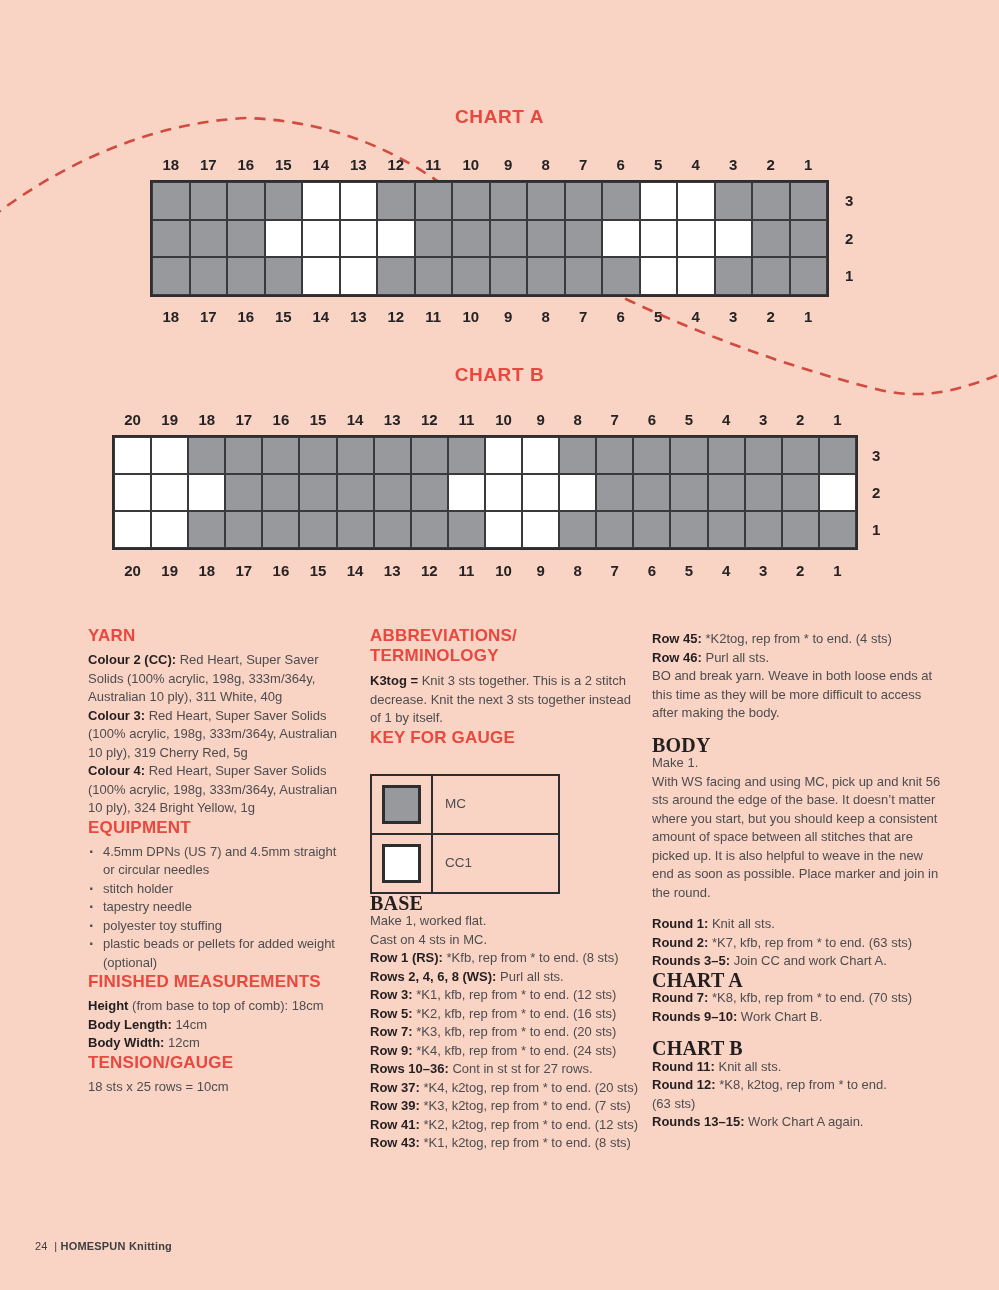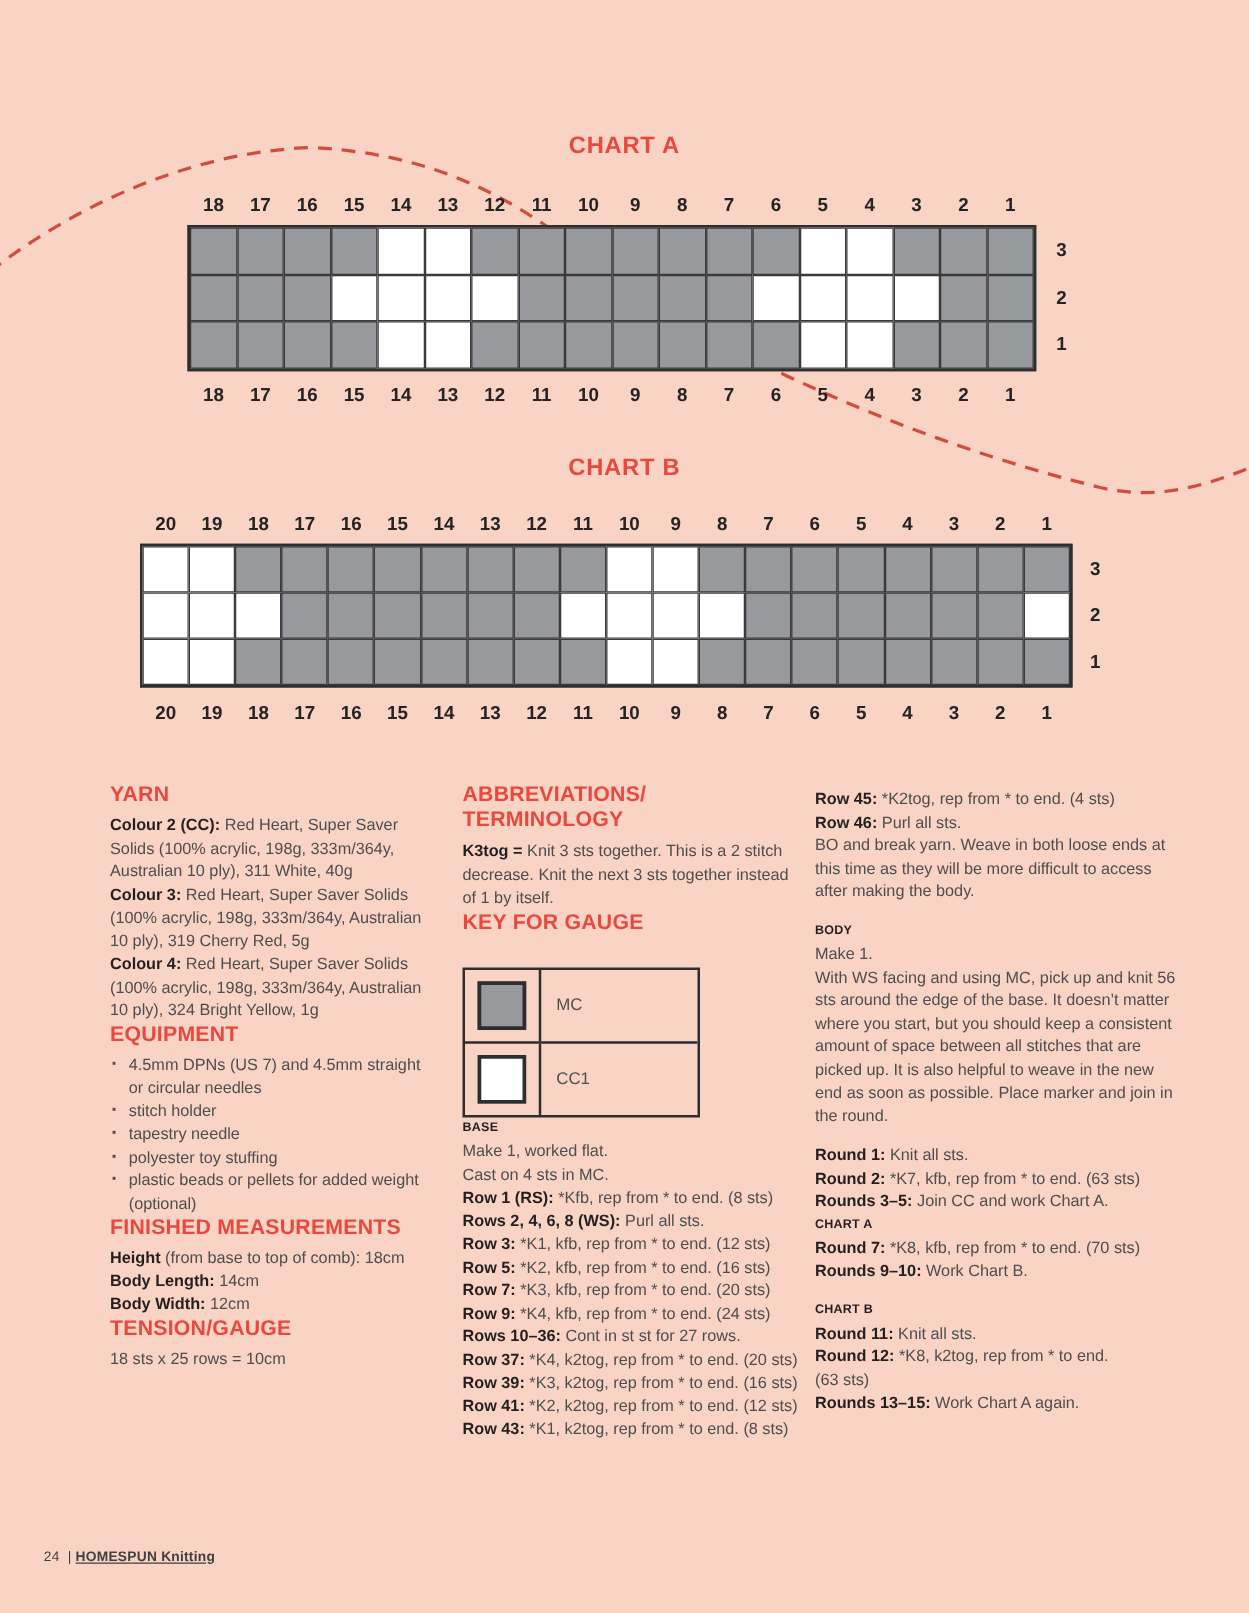--- a/index.html
+++ b/index.html
@@ -28,42 +28,42 @@
   
   .txtcol{position:absolute;z-index:2;color:var(--ink,#4d4d4f);
     font-size:13px;line-height:18.5px;}
   h2.sec{margin:0 0 5px 0;font-size:17px;line-height:20px;font-weight:bold;
     color:var(--accent,#e8483d);letter-spacing:.2px;white-space:pre-line;}
   .mt{margin-top:18px;}
   .mt2{margin-top:21px;}
   .para{margin:0;}
   .para b, .line b, .meas b{color:var(--bold,#231f20);}
   .line{white-space:nowrap;}
-  .subhead{font-weight:bold;color:var(--bold,#231f20);font-size:10px;letter-spacing:.2px;}
+  .subhead{font-weight:bold;color:var(--bold,#231f20);font-size:20px;letter-spacing:.2px;font-family:Liberation Serif, serif;}
   .gap{height:13px;}
   ul.bullets{margin:0;padding:0;list-style:none;}
   ul.bullets li{position:relative;padding-left:15px;}
   ul.bullets li::before{content:"\00b7";position:absolute;left:1px;top:0;
     font-weight:bold;font-size:16px;}
 
   
   .key-table{margin-top:26px;width:186px;border:2px solid #2e2e30;}
   .key-row{display:flex;height:57px;align-items:center;}
   .key-row + .key-row{border-top:2px solid #2e2e30;}
   .key-swatch-cell{width:61px;height:100%;border-right:2px solid #2e2e30;
     display:flex;align-items:center;justify-content:center;box-sizing:border-box;}
   .key-swatch{width:33px;height:33px;border:3px solid #2e2e30;box-sizing:content-box;}
   .key-swatch.mc{background:var(--mc,#97999c);}
   .key-swatch.cc{background:var(--cc,#ffffff);}
   .key-label{padding-left:12px;font-size:13.5px;color:var(--ink,#4d4d4f);}
 
   
   #footer{position:absolute;left:35px;top:1240px;z-index:2;font-size:11px;
     color:#3f3f41;letter-spacing:.2px;}
-  #footer b{font-weight:bold;text-decoration:underline;}
+  #footer b{font-weight:bold;}
 </style>
 </head>
 <body>
 
 <div id="page">
 
   <svg id="curve-svg" width="999" height="1290" viewBox="0 0 999 1290">
     <path d="M -8 217 C 60 165, 150 122, 248 118 C 335 122, 398 150, 458 196
              C 521 240, 566 271, 630 301 C 712 339, 792 368, 880 390
              C 928 401, 966 388, 1008 371" fill="none" style="stroke:var(--dash,#d14b3e)" stroke-width="2.6" stroke-dasharray="11 8"></path>
@@ -343,21 +343,21 @@
         <div class="line"><span>Make 1, worked flat.</span></div>
         <div class="line"><span>Cast on 4 sts in MC.</span></div>
         <div class="line"><b>Row 1 (RS):</b><span> *Kfb, rep from * to end. (8 sts)</span></div>
         <div class="line"><b>Rows 2, 4, 6, 8 (WS):</b><span> Purl all sts.</span></div>
         <div class="line"><b>Row 3:</b><span> *K1, kfb, rep from * to end. (12 sts)</span></div>
         <div class="line"><b>Row 5:</b><span> *K2, kfb, rep from * to end. (16 sts)</span></div>
         <div class="line"><b>Row 7:</b><span> *K3, kfb, rep from * to end. (20 sts)</span></div>
         <div class="line"><b>Row 9:</b><span> *K4, kfb, rep from * to end. (24 sts)</span></div>
         <div class="line"><b>Rows 10–36:</b><span> Cont in st st for 27 rows.</span></div>
         <div class="line"><b>Row 37:</b><span> *K4, k2tog, rep from * to end. (20 sts)</span></div>
-        <div class="line"><b>Row 39:</b><span> *K3, k2tog, rep from * to end. (16 sts)</span></div>
+        <div class="line"><b>Row 39:</b><span> *K3, k2tog, rep from * to end. (7 sts)</span></div>
         <div class="line"><b>Row 41:</b><span> *K2, k2tog, rep from * to end. (12 sts)</span></div>
         <div class="line"><b>Row 43:</b><span> *K1, k2tog, rep from * to end. (8 sts)</span></div>
       </div>
   </div>
 
   <div class="txtcol" style="left:652px;top:630px;width:290px">
     <div id="continuation-lines">
         <div class="line"><b>Row 45:</b><span> *K2tog, rep from * to end. (4 sts)</span></div>
         <div class="line"><b>Row 46:</b><span> Purl all sts.</span></div>
         <p class="para"><span>BO and break yarn. Weave in both loose ends at this time as they will be more difficult to access after making the body.</span></p>

